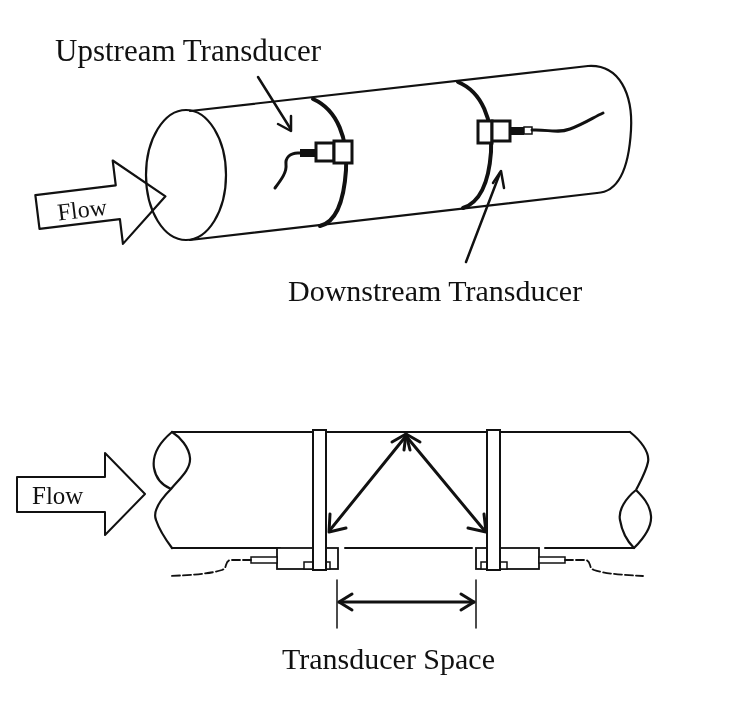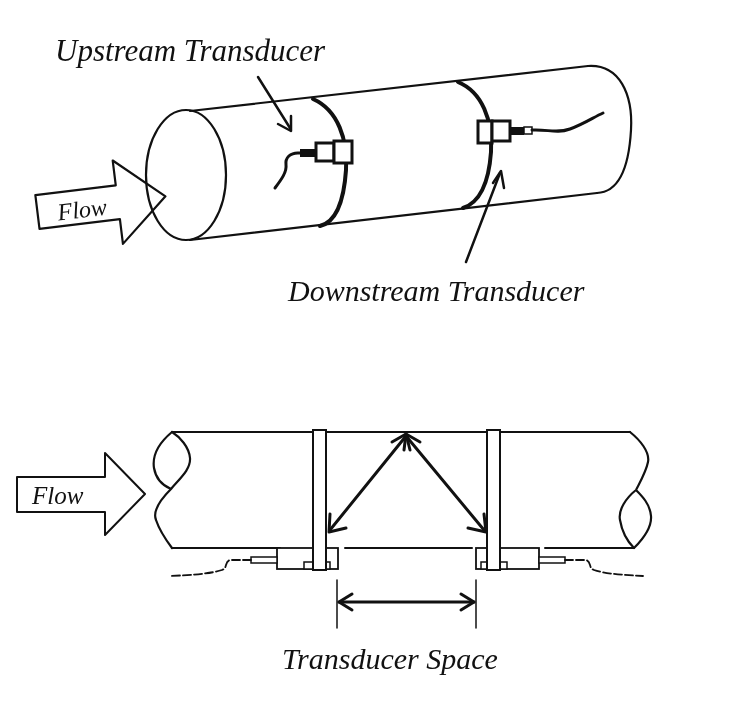--- a/index.html
+++ b/index.html
@@ -1,17 +1,17 @@
 <!DOCTYPE html>
 <html><head>
 <meta charset="utf-8">
 <style>
   html, body { margin: 0; padding: 0; background: #ffffff; }
   body { width: 742px; height: 703px; overflow: hidden; position: relative; }
-  #stage { position: absolute; left: 0; top: 0; width: 680px; height: 703px; font-style: italic; }
+  #stage { position: absolute; left: 0; top: 0; width: 680px; height: 703px; }
   svg text { font-family: "Liberation Serif", "DejaVu Serif", serif; fill: #111; }
   .ln { stroke: #111; fill: none; stroke-linecap: round; stroke-linejoin: round; }
 </style>
 </head>
 <body>
 
 <div id="stage">
 <svg width="742" height="703" viewBox="0 0 742 703" xmlns="http://www.w3.org/2000/svg">
 
   <g>

